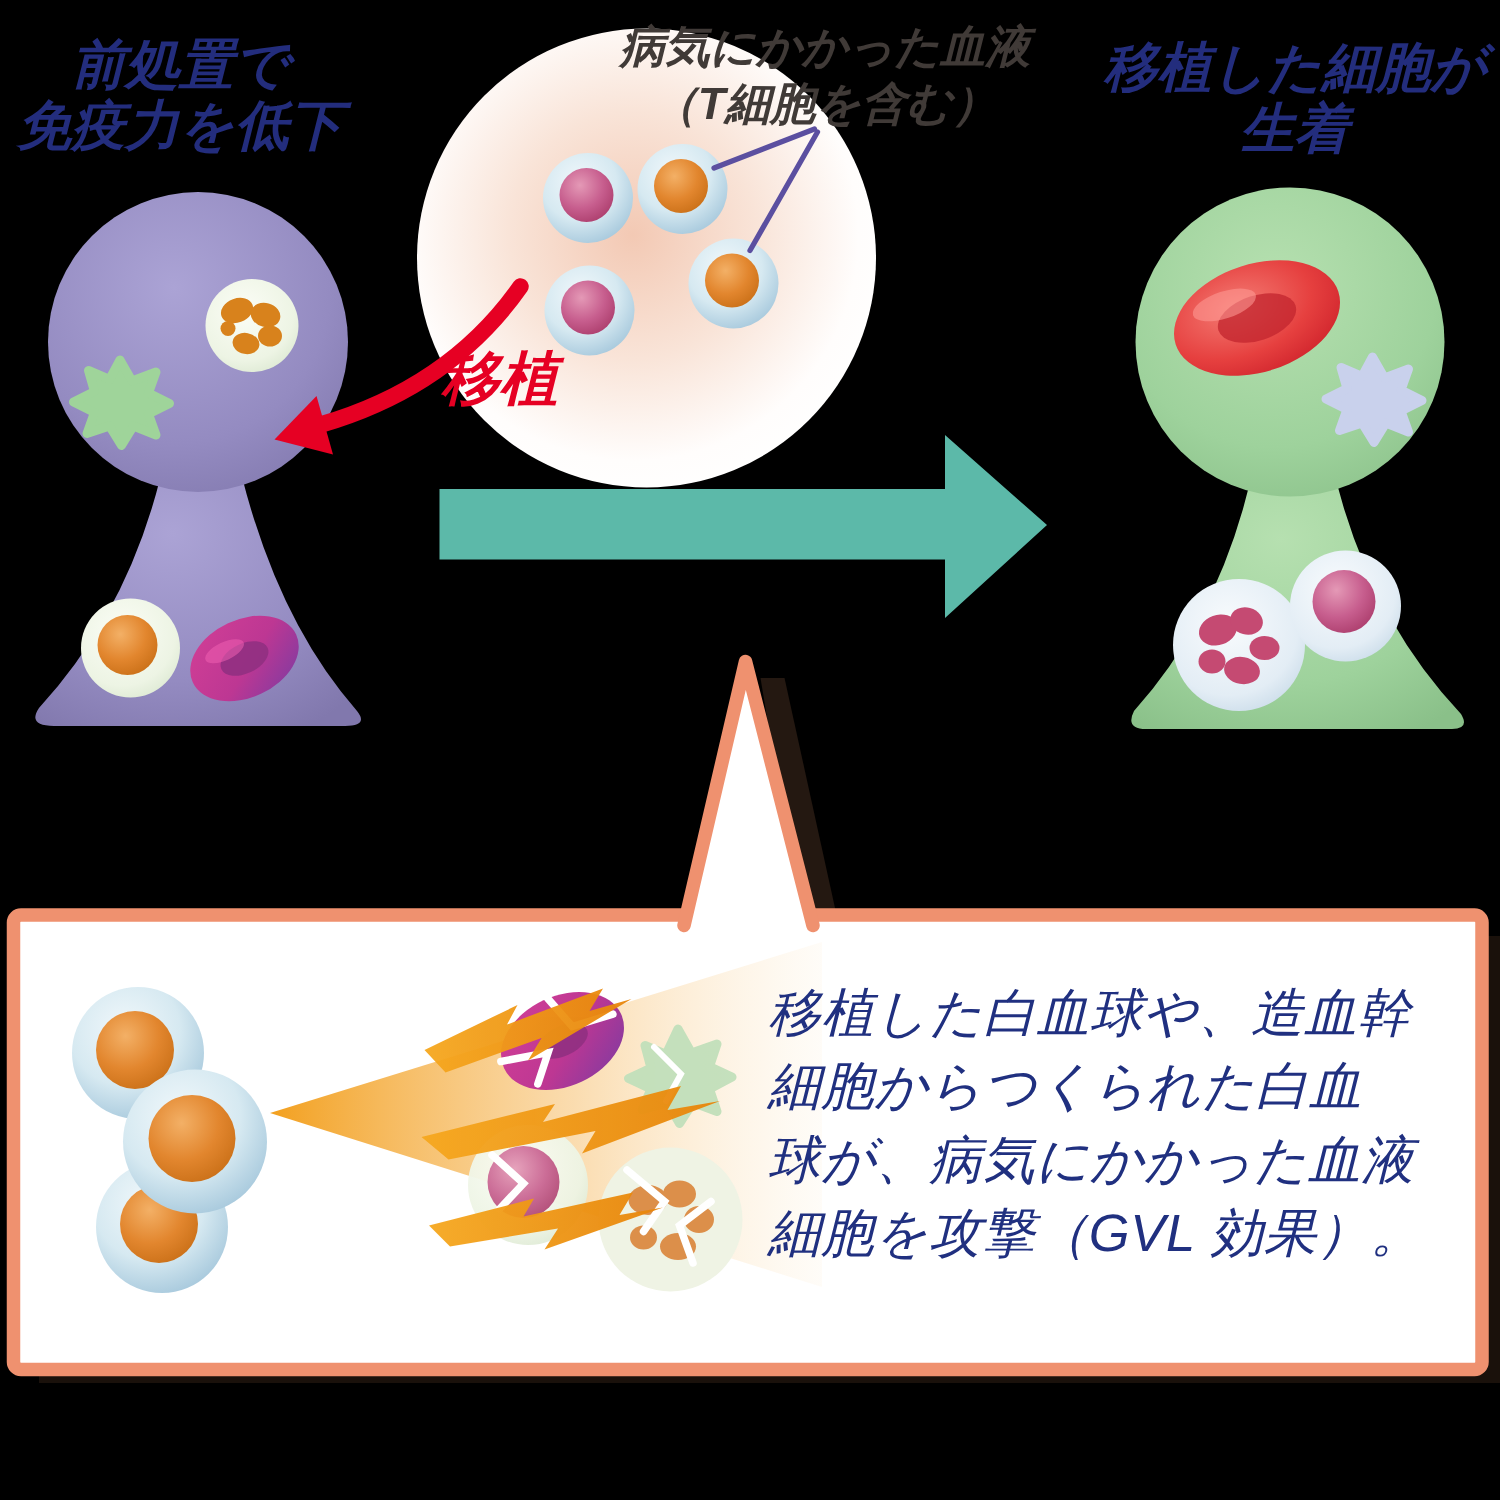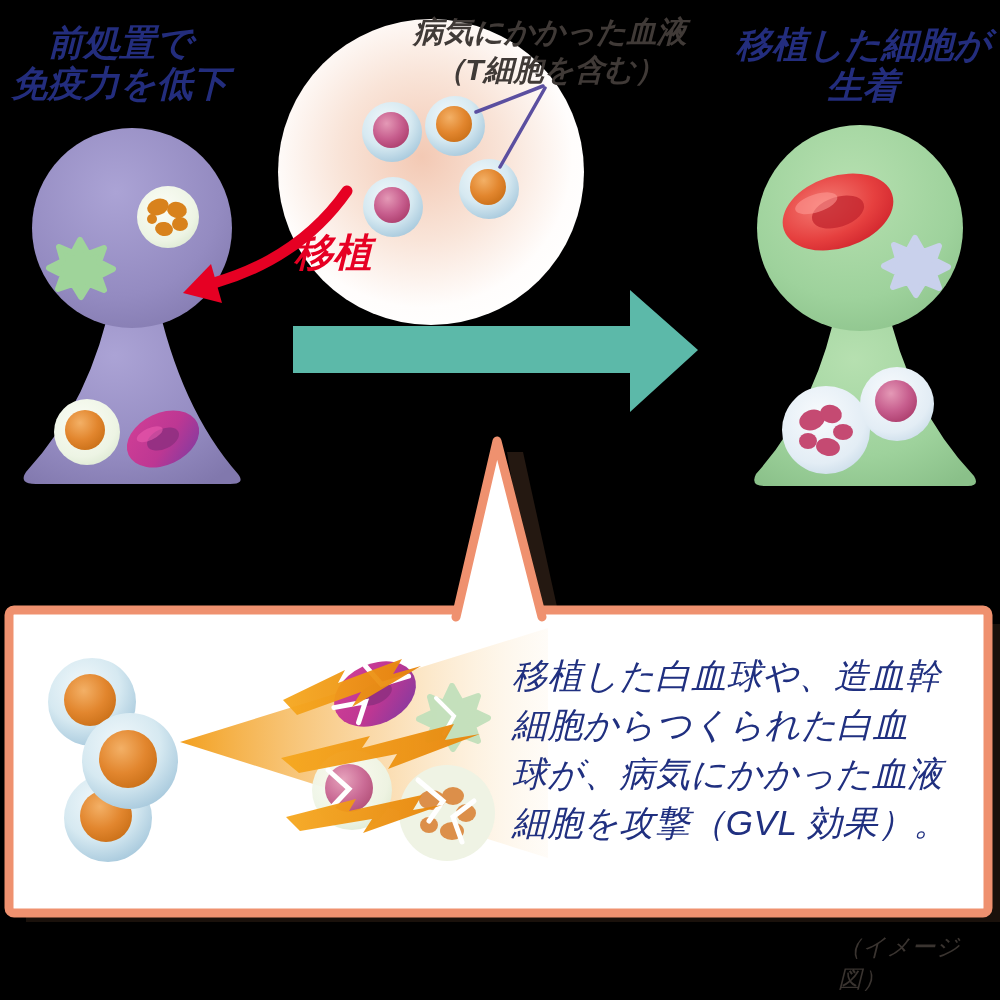--- a/index.html
+++ b/index.html
@@ -257,15 +257,14 @@
   <div class="label transplant">移植</div>
 
   <div class="label h-right">移植した細胞が
 生着</div>
 
   <div class="label gvl-text">移植した白血球や、造血幹
 細胞からつくられた白血
 球が、病気にかかった血液
 細胞を攻撃（GVL 効果）。</div>
 
-  <div class="label caption">（イメージ図）</div>
 
 </div>
 
 </body></html>

